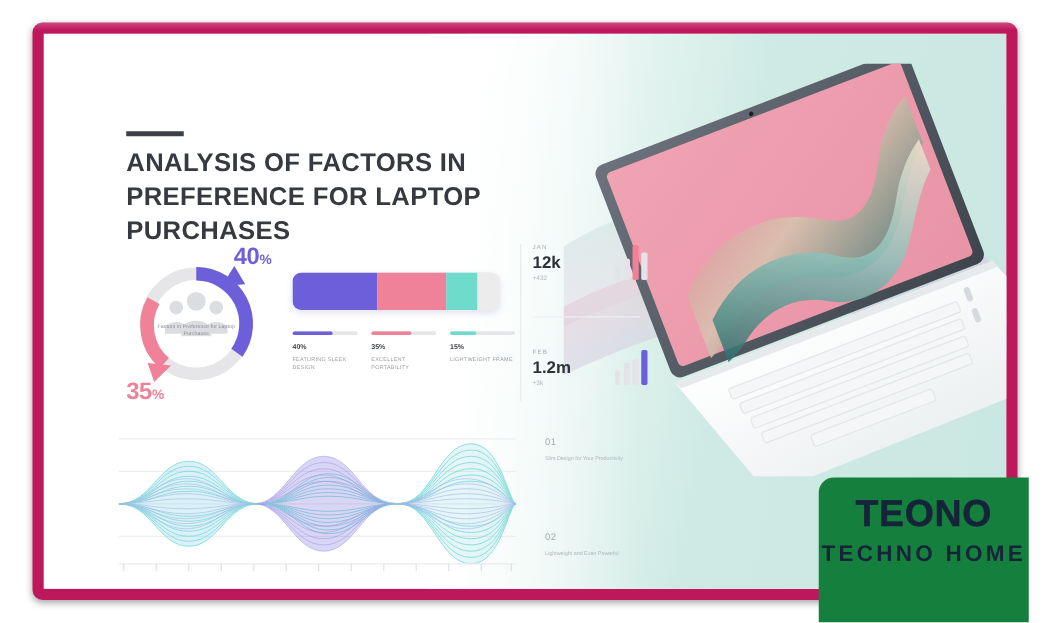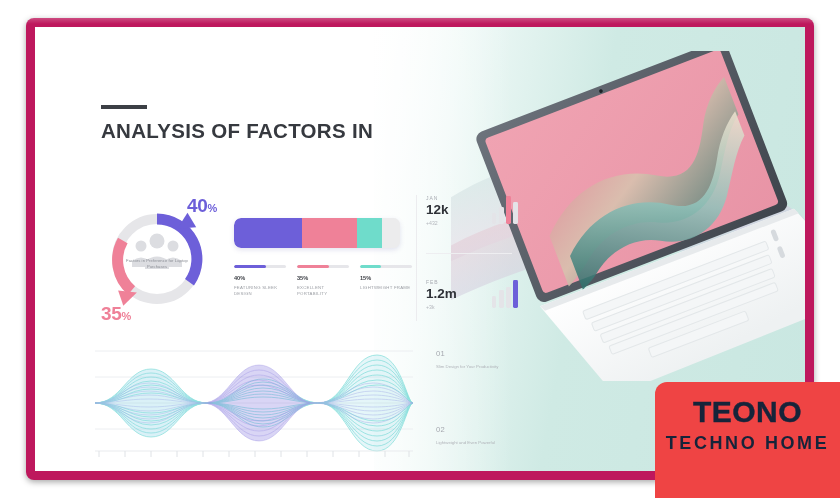--- a/index.html
+++ b/index.html
@@ -101,22 +101,22 @@
   .numitem.n1{top:322px;}
   .numitem.n2{top:380px;margin-top:18px;}
   .num{font-size:7.6px;color:#a5a8af;margin-bottom:5px;letter-spacing:.3px;}
   .numtxt{font-size:4.3px;line-height:1.65;color:#b0b3b9;}
 
   
   .wave{position:absolute;left:60px;top:312px;width:318px;height:124px;}
 
   
   .logo-badge{
-    position:absolute;left:655px;top:382px;width:185px;height:116px;
-    background:#ef4444;border-radius:12px 0 0 0;
+    position:absolute;left:655px;top:382px;width:168px;height:116px;
+    background:#15803d;border-radius:12px 0 0 0;
     display:flex;flex-direction:column;align-items:center;justify-content:flex-start;
     padding-top:15px;box-sizing:border-box;
   }
   .logo-main{
     font-size:30px;font-weight:bold;letter-spacing:.5px;line-height:1;
     color:#16243a;
     -webkit-text-stroke:0.4px #16243a;
   }
   .logo-sub{
     margin-top:6px;font-size:18px;font-weight:bold;letter-spacing:2.6px;color:#16243a;
@@ -196,20 +196,21 @@
             </g>
             <rect x="300" y="224" width="5" height="12" rx="2.5" fill="#d6dade"></rect>
             <rect x="300" y="242" width="5" height="12" rx="2.5" fill="#d6dade"></rect>
           </g>
         </svg>
       </div>
 
       <div class="rule"></div>
       <div class="headline">
         <span>ANALYSIS OF FACTORS IN</span>
+        <span>PREFERENCE FOR LAPTOP PURCHASES</span>
       </div>
 
       <div class="donut">
         <svg width="112" height="112" viewBox="0 0 112 112">
           <circle cx="56" cy="56" r="40" fill="none" stroke="#e6e6e9" stroke-width="10"></circle>
 
           <path d="M56 16 A40 40 0 0 1 88.5 79.2" fill="none" stroke="#6d5fd9" stroke-width="11" stroke-linecap="butt"></path>
           <polygon points="84,10 96,22 78,28" fill="#6d5fd9" transform="rotate(14 86 20)"></polygon>
 
           <path d="M30.5 87.5 A40 40 0 0 1 21.8 37.5" fill="none" stroke="#ef8198" stroke-width="11" stroke-linecap="butt"></path>

